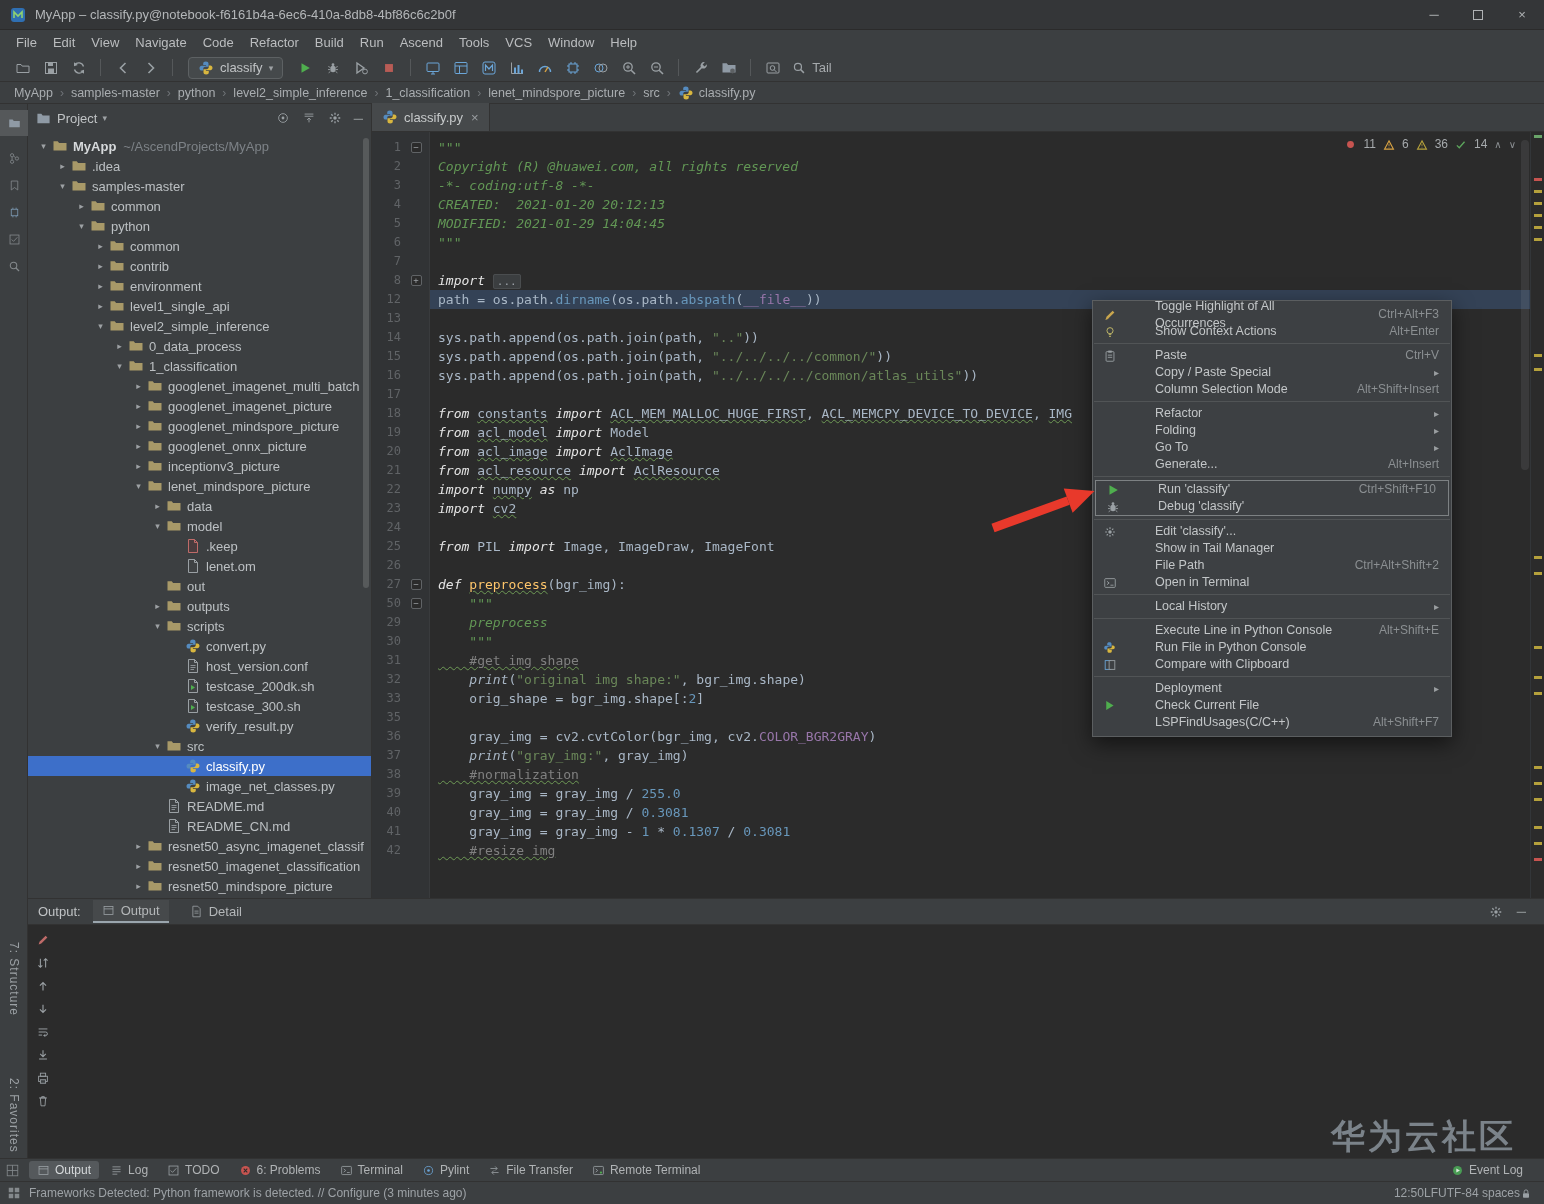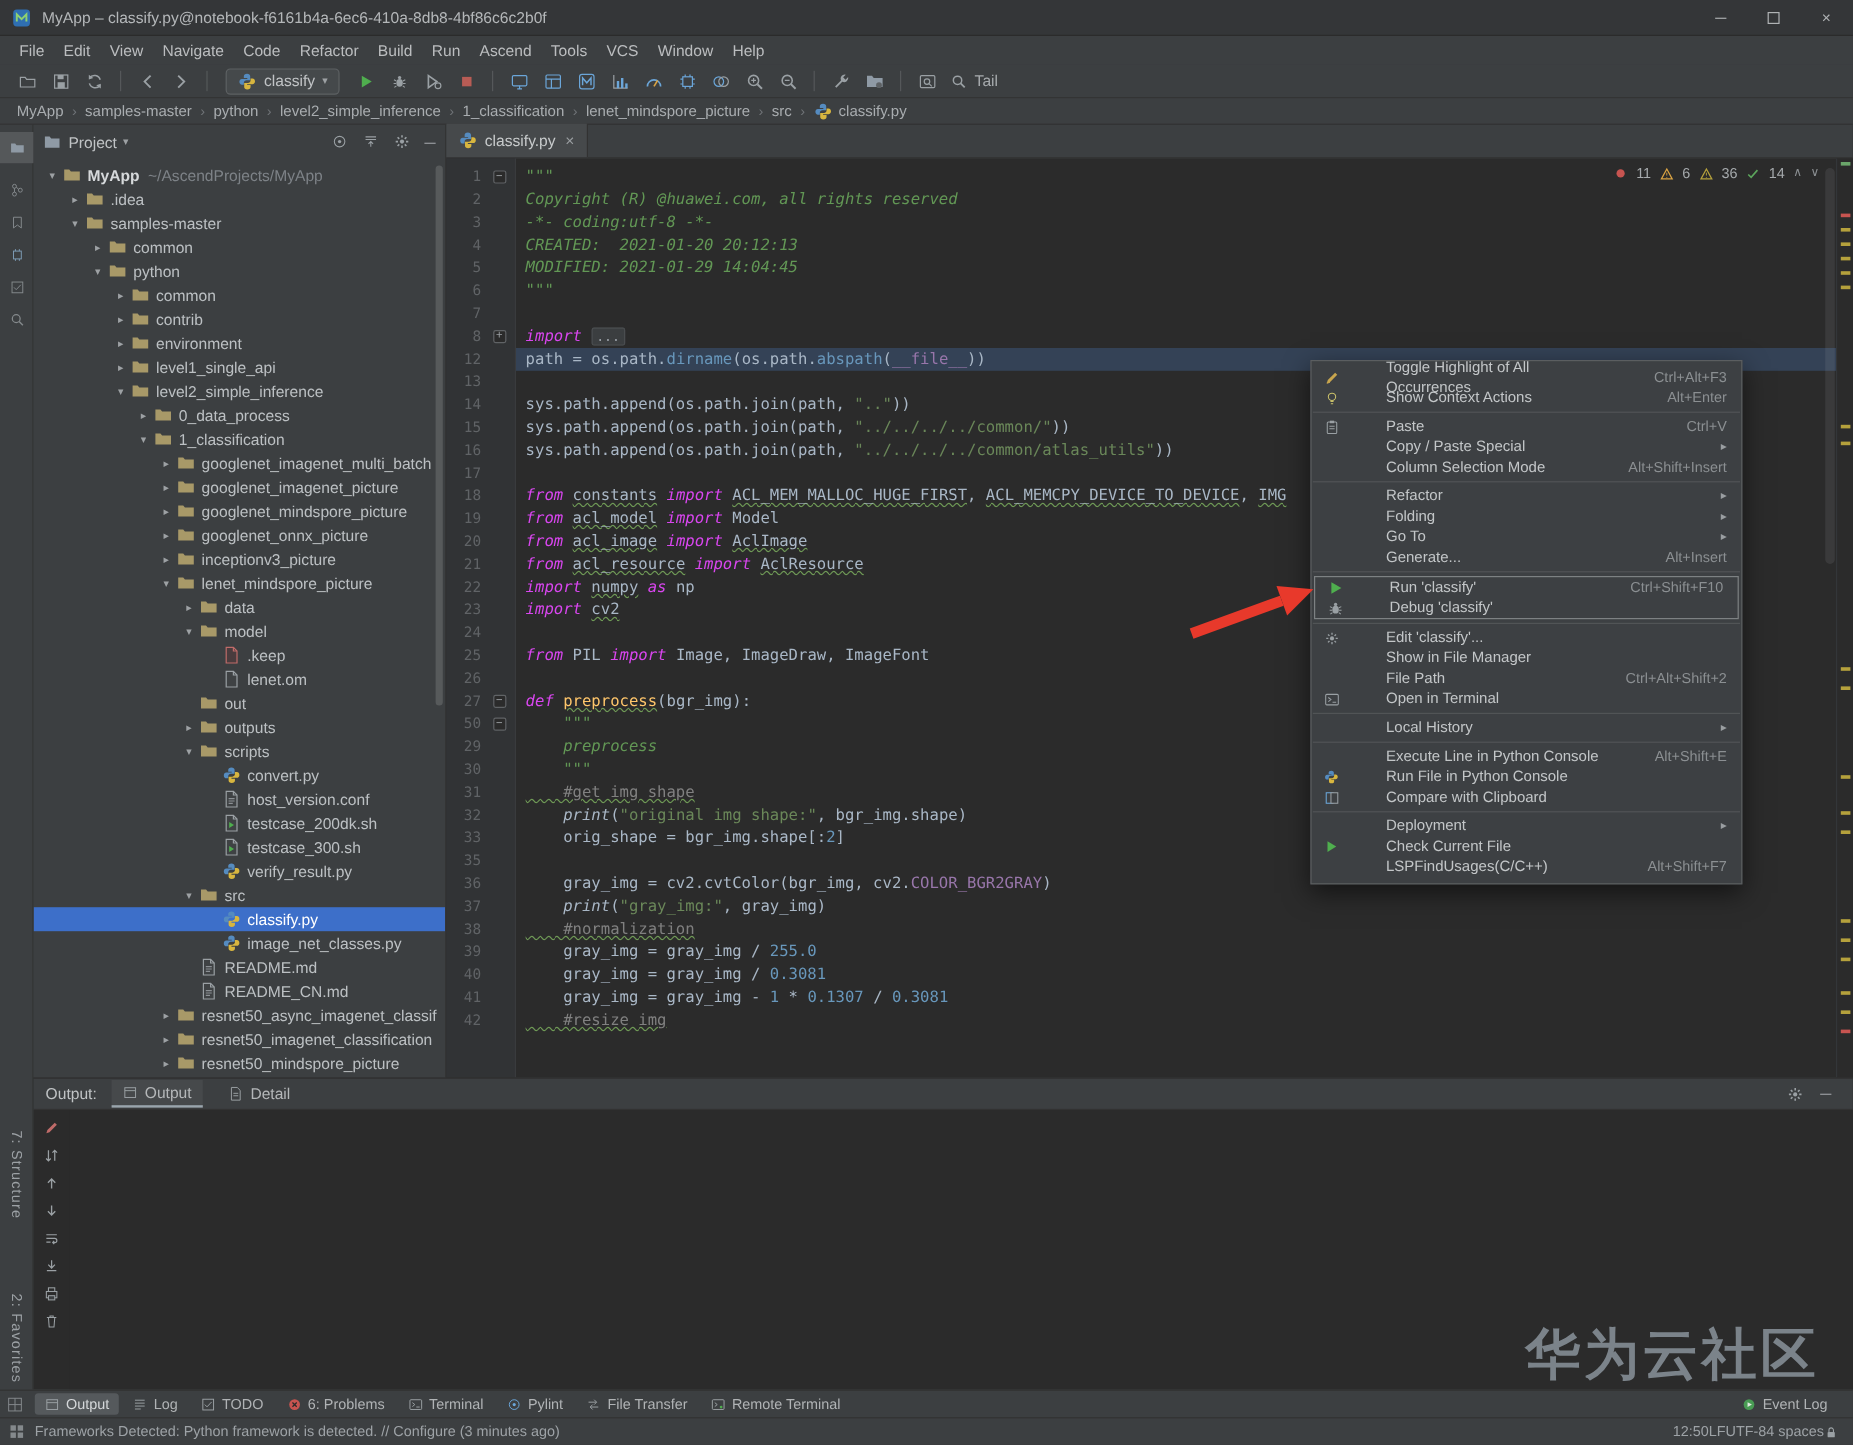--- a/index.html
+++ b/index.html
@@ -66,21 +66,21 @@
   #code-lines{position:absolute;top:6px;left:0;right:14px;}
   .code-row{display:flex;height:19px;white-space:pre;position:relative;}
   .gut{flex:0 0 58px;display:flex;}
   .lnum{flex:0 0 32px;text-align:right;color:#606366;font-size:12px;padding-right:3px;}
   .fold-col{flex:0 0 24px;display:flex;justify-content:center;}
   .fold-box{width:11px;height:11px;margin-top:4px;border:1px solid #606366;border-radius:2px;color:#9b9fa3;font-size:9px;line-height:9px;text-align:center;background:#2b2b2b;}
   .code-text{flex:1;padding-left:8px;color:#a9b7c6;}
   .code-row.hl .code-text{background:#344256;}
   .seg-p{color:#a9b7c6;}
   .seg-d{color:#629755;font-style:italic;}
-  .seg-k{color:#d946ef;font-style:italic;}
+  .seg-k{color:#e5e5e5;font-style:italic;}
   .seg-s{color:#6a8759;}
   .seg-n{color:#6897bb;}
   .seg-cu{color:#808080;text-decoration:underline wavy #6e9955 1px;}
   .seg-fu{color:#ffc66b;text-decoration:underline wavy #6e9955 1px;}
   .seg-bi{color:#a9b7c6;font-style:italic;}
   .seg-pc{color:#9876aa;}
   .seg-mu{color:#a9b7c6;text-decoration:underline wavy #6e9955 1px;}
   .seg-fold{background:#3b3e40;color:#9aa0a6;border:1px solid #4a4d4f;border-radius:2px;padding:0 3px;font-size:11px;}
   #inspections{position:absolute;top:3px;right:28px;display:flex;align-items:center;gap:7px;font-size:12px;color:#a6aaad;font-family:"Liberation Sans","DejaVu Sans",sans-serif;}
   #inspections .nav{color:#8b8f92;font-size:10px;}
@@ -113,21 +113,21 @@
   
   #context-menu{position:absolute;left:1092px;top:300px;width:360px;background:#3d4043;border:1px solid #5b5e60;box-shadow:0 7px 20px rgba(0,0,0,0.55);padding:5px 0;z-index:40;font-size:12.5px;}
   .cm-item{height:17px;display:flex;align-items:center;padding:0 12px 0 7px;color:#c3c6c8;line-height:17px;gap:36px;}
   .cm-icon{width:19px;flex:0 0 19px;display:flex;justify-content:center;align-items:center;}
   .cm-short{margin-left:auto;color:#8b8f92;font-size:12px;}
   .cm-arrow{margin-left:auto;color:#9a9ea1;font-size:10px;}
   .cm-sep{height:1px;background:#515456;margin:3px 1px;}
   .cm-boxed{border:1px solid #7d8183;margin:0 2px;}
 
   #red-arrow{position:absolute;z-index:60;}
-  #watermark{position:absolute;right:28px;bottom:44px;font-size:46px;font-weight:bold;color:#7b838a;letter-spacing:3px;z-index:5;}
+  #watermark{position:absolute;right:28px;bottom:44px;font-size:34px;font-weight:bold;color:#7b838a;letter-spacing:3px;z-index:5;}
 </style>
 </head>
 <body>
 
 <div id="app">
 
   <div id="titlebar">
     <span class="ic">
         <svg width="16" height="16" viewBox="0 0 16 16">
           <rect x="1" y="1" width="14" height="14" rx="3" fill="#2f6fb2"></rect>
@@ -1191,21 +1191,21 @@
         <span class="cm-icon">
           <svg width="14" height="14" viewBox="0 0 16 16">
             <circle cx="8" cy="8" r="2" fill="#9aa0a4"></circle>
             <path d="M8 2.5v2M8 11.5v2M2.5 8h2M11.5 8h2M4.2 4.2l1.4 1.4M10.4 10.4l1.4 1.4M11.8 4.2l-1.4 1.4M5.6 10.4l-1.4 1.4" stroke="#9aa0a4" stroke-width="1.3"></path>
           </svg>
         </span>
         <span class="cm-label">Edit 'classify'...</span>
       </div>
       <div class="cm-item">
         <span class="cm-icon"></span>
-        <span class="cm-label">Show in File Manager</span>
+        <span class="cm-label">Show in Tail Manager</span>
       </div>
       <div class="cm-item">
         <span class="cm-icon"></span>
         <span class="cm-label">File Path</span>
         <span class="cm-short">Ctrl+Alt+Shift+2</span>
       </div>
       <div class="cm-item">
         <span class="cm-icon">
           <svg width="14" height="14" viewBox="0 0 16 16">
             <rect x="2" y="3" width="12" height="10" rx="1" fill="none" stroke="#9aa0a4"></rect>

